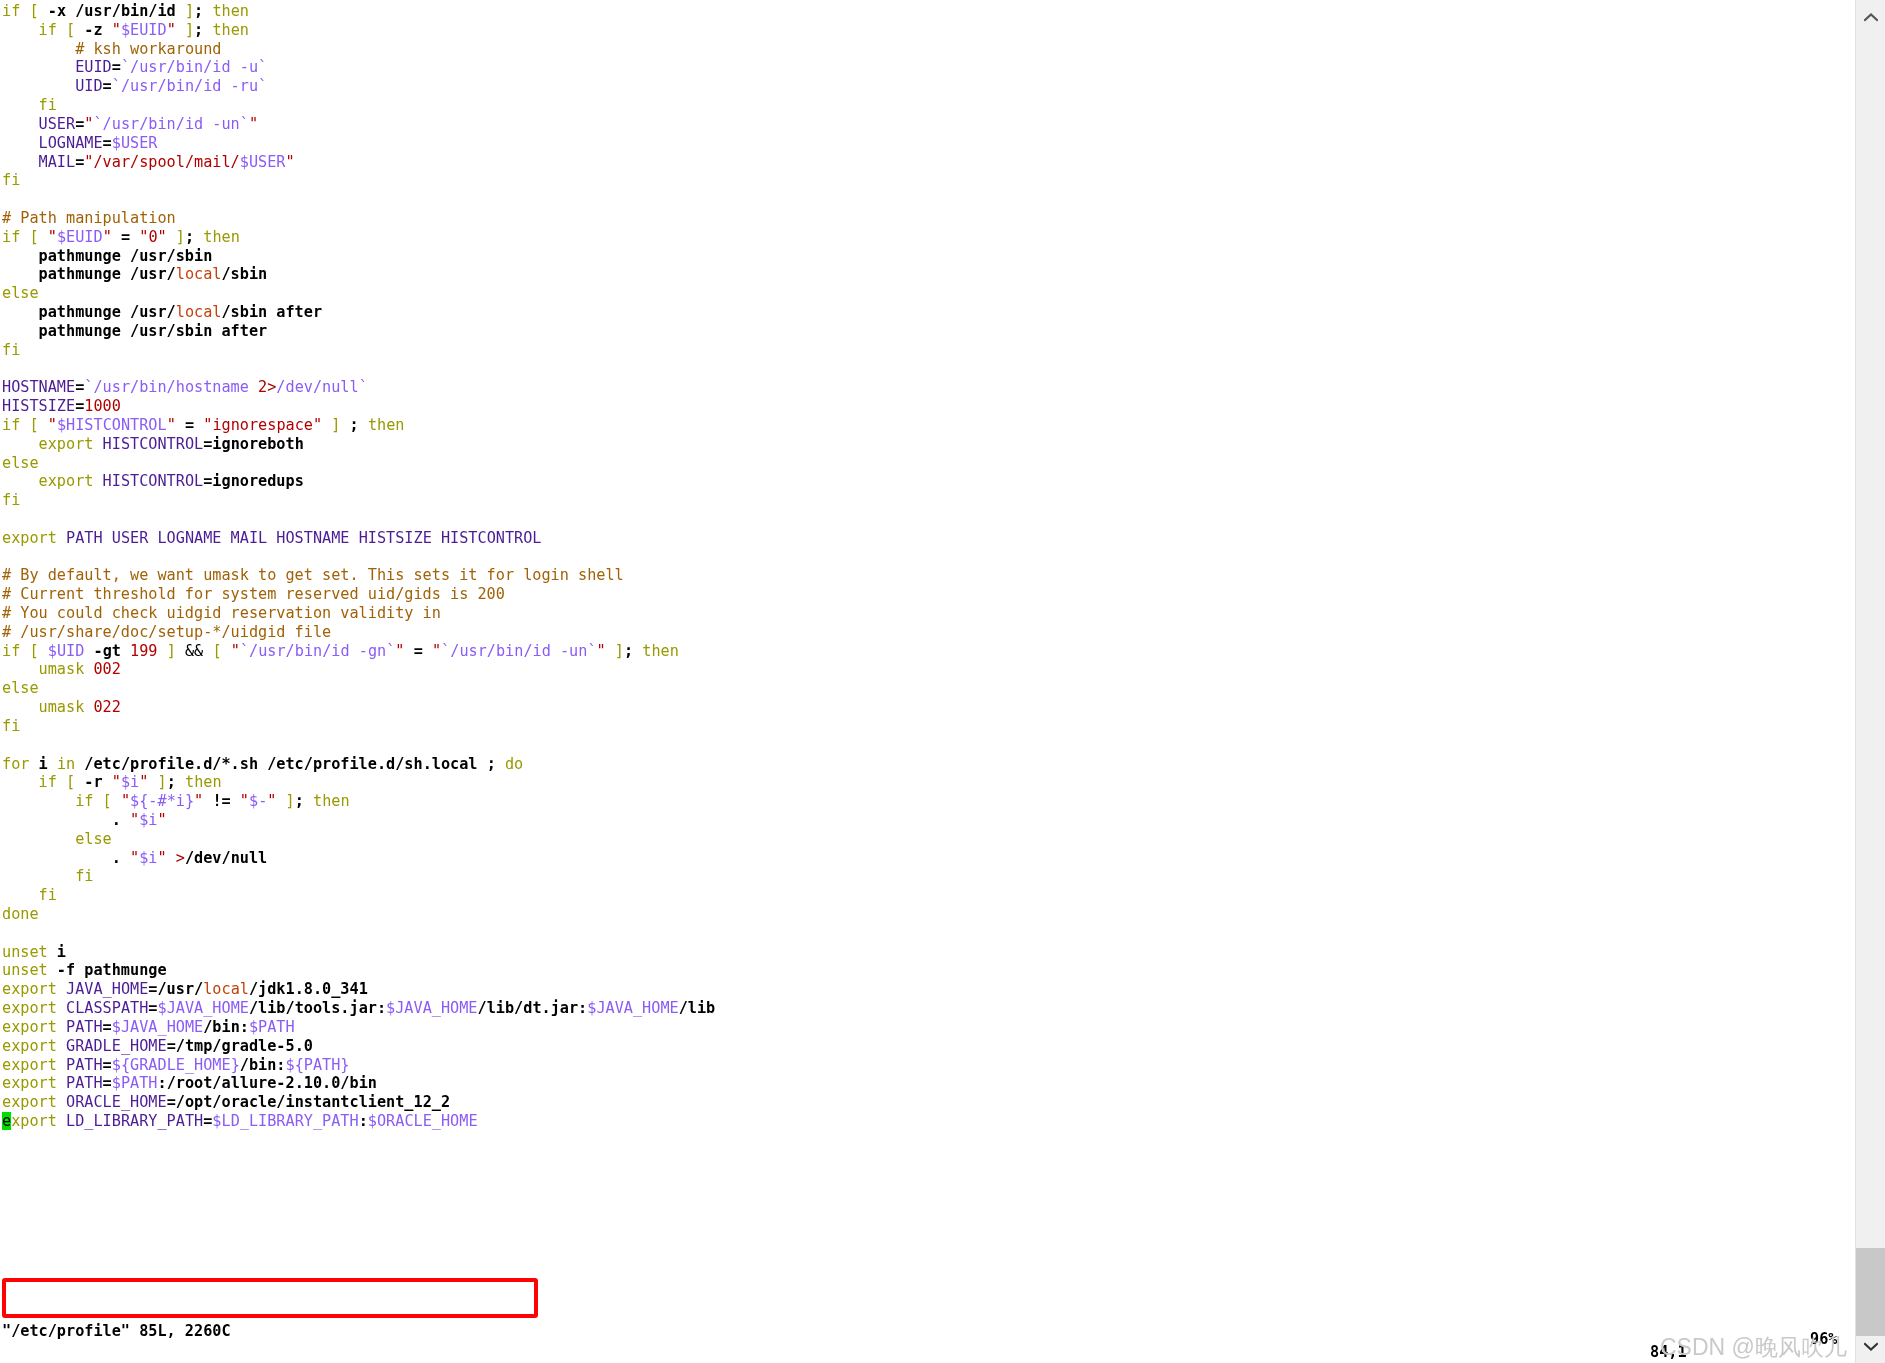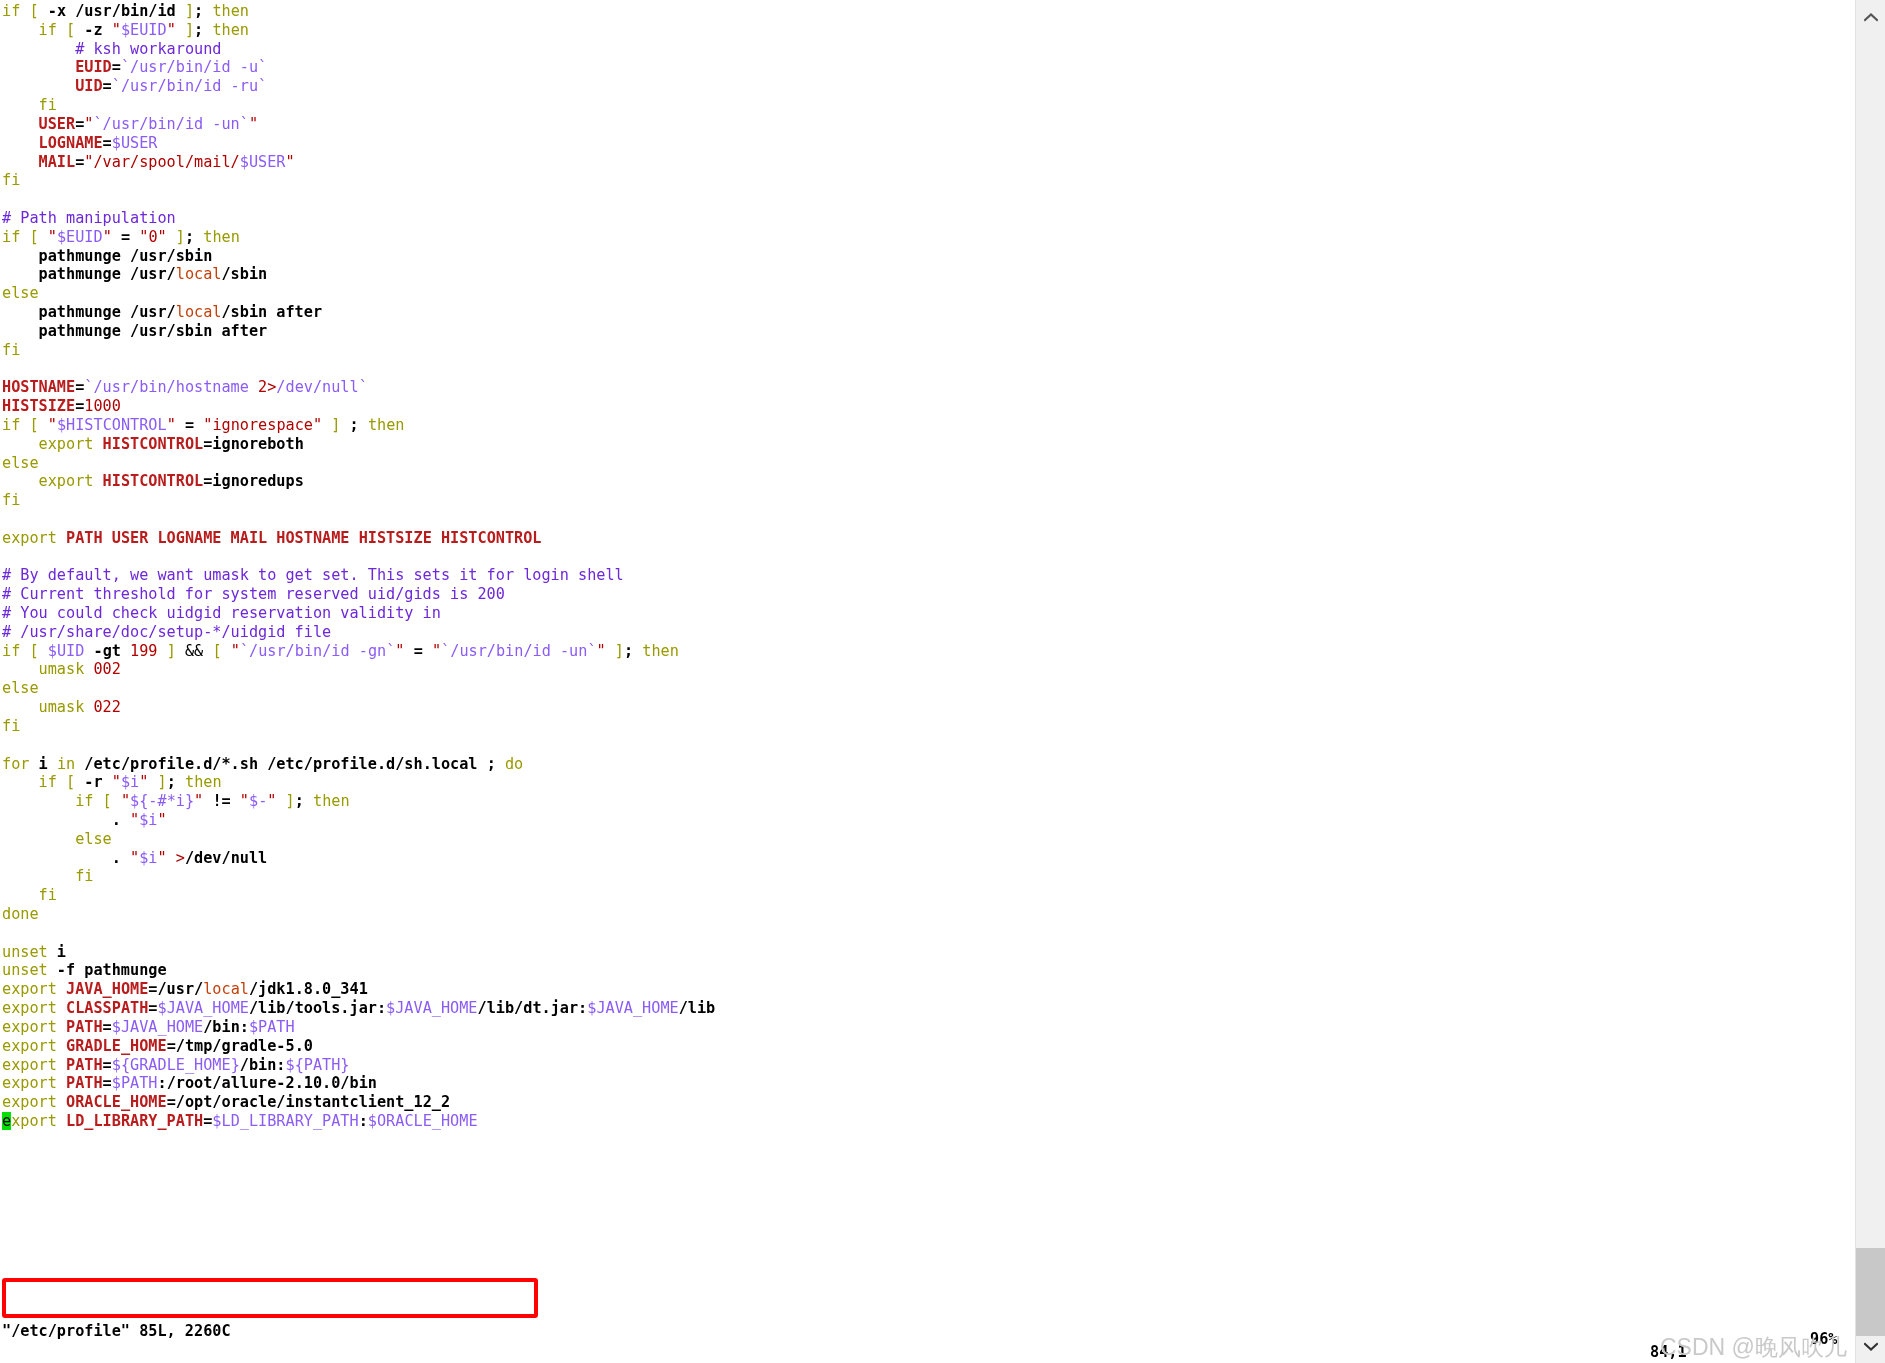--- a/index.html
+++ b/index.html
@@ -34,22 +34,22 @@
     letter-spacing: 0px;
   }
 
   .line {
     height: 18.82px;
     white-space: pre;
   }
 
   
   .t-stmt   { color: #999900; }            
-  .t-com    { color: #6d28d9; }            
-  .t-id     { color: #b91c1c; font-weight: bold; }            
+  .t-com    { color: #a16207; }            
+  .t-id     { color: #4c1d95; }            
   .t-str    { color: #b00000; }            
   .t-pre    { color: #8b5cf6; }            
   .t-plain  { color: #000000; font-weight: bold; }  
   .t-op     { color: #000000; }            
   .t-spec   { color: #c2410c; }
 
   .cursor {
     background: #00e000;
     color: #000000;
   }

